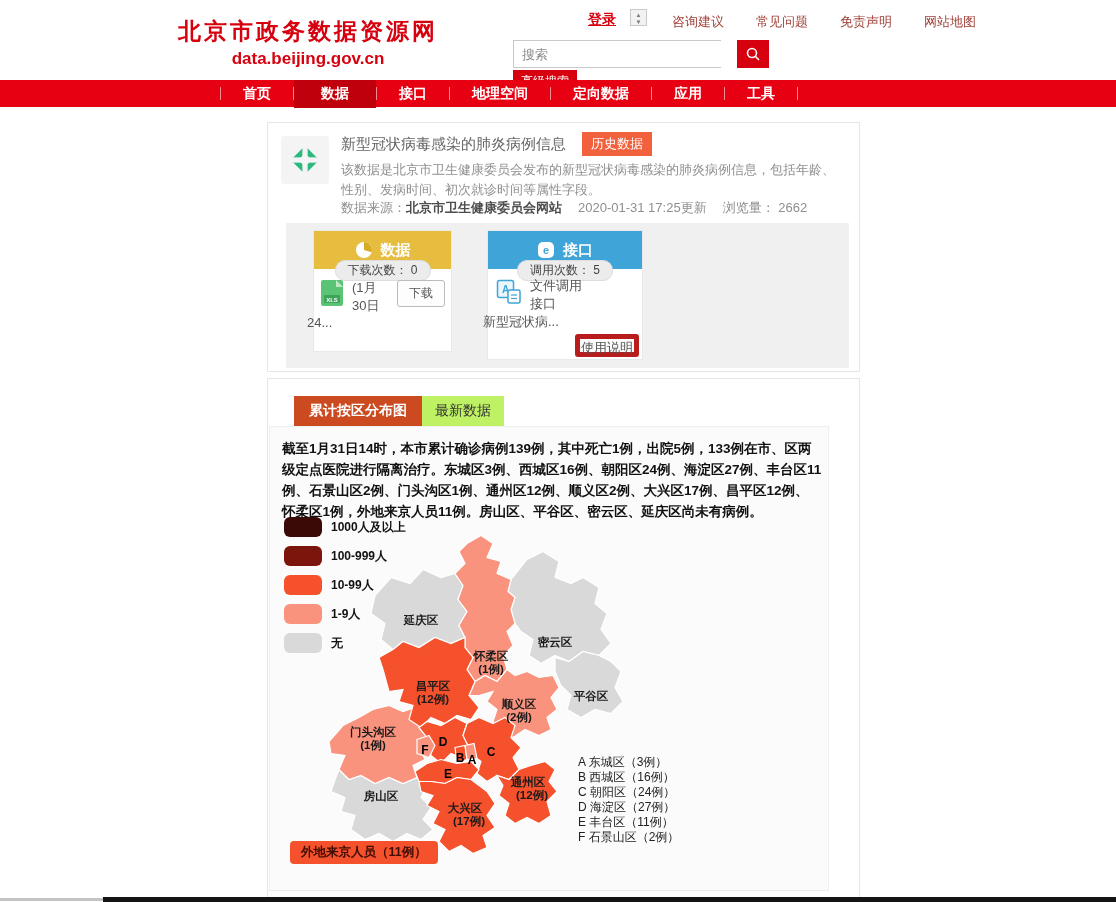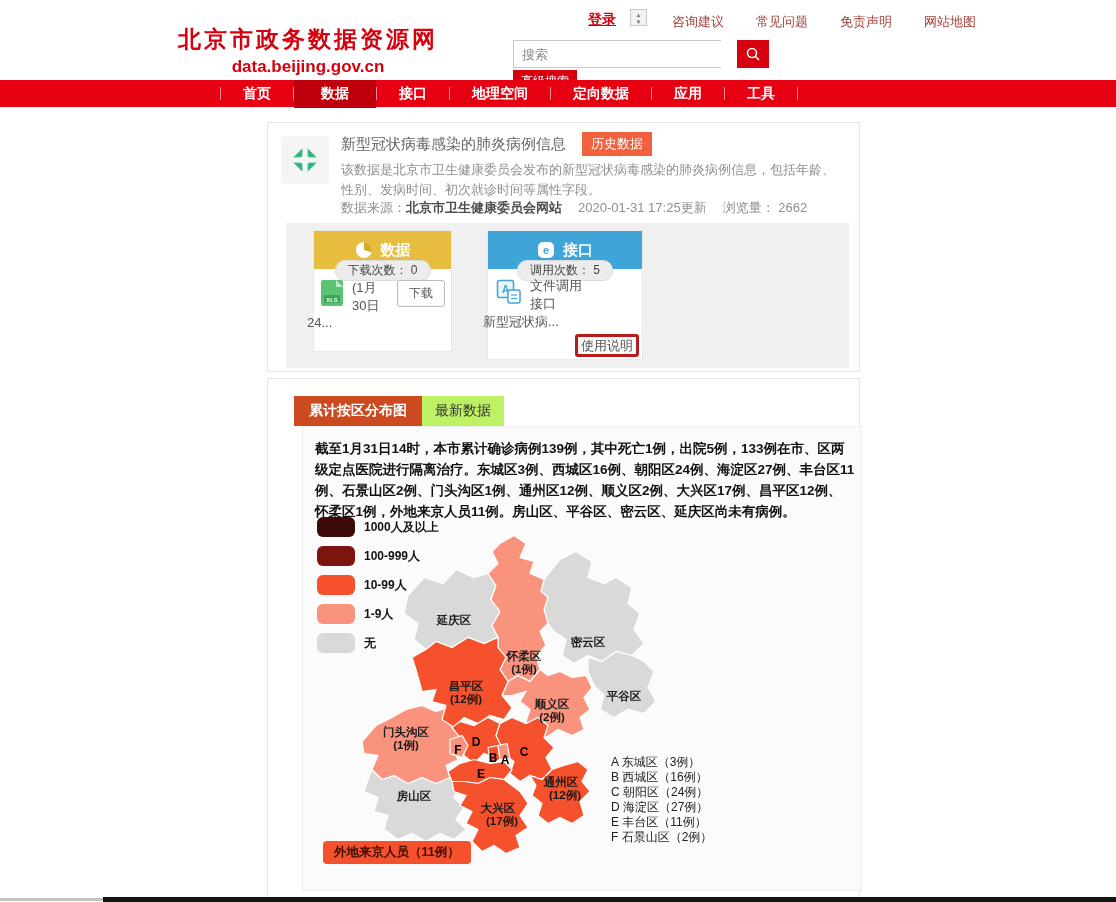--- a/index.html
+++ b/index.html
@@ -2,21 +2,21 @@
 <html><head>
 <meta charset="utf-8">
 <style>
   * { margin:0; padding:0; box-sizing:border-box; }
   html,body { background:#fff; }
   body { font-family:"Liberation Sans","DejaVu Sans",sans-serif; }
   #page { position:relative; width:1116px; height:902px; background:#fff; overflow:hidden; }
 
   
   .header { position:absolute; left:0; top:0; width:1116px; height:80px; background:#fff; overflow:hidden; }
-  .logo { position:absolute; left:178px; top:24px; color:#d6000f; text-align:center; }
+  .logo { position:absolute; left:178px; top:16px; color:#d6000f; text-align:center; }
   .logo .t1 { font-size:23px; font-weight:bold; letter-spacing:3px; }
   .logo .t2 { font-size:17px; font-weight:bold; margin-top:2px; }
   .login { position:absolute; left:588px; top:11px; color:#d6000f; font-size:14px; font-weight:bold; text-decoration:underline; cursor:pointer; }
   .spinbox { position:absolute; left:630px; top:9px; width:17px; height:17px; border:1px solid #c9c9c9; background:#f2f2f2; font-size:6px; color:#777; line-height:7px; text-align:center; padding-top:2px; cursor:pointer; }
   .toplinks { position:absolute; left:672px; top:13px; display:flex; gap:32px; }
   .toplinks span { font-size:13px; color:#a04038; cursor:pointer; }
   .searchwrap { position:absolute; left:513px; top:40px; display:flex;gap:16px; }
   .searchwrap input { width:208px; height:28px; border:1px solid #c9c9c9; border-right:none; padding:0 8px; font-size:13px; color:#333; outline:none; }
   .searchwrap input::placeholder { color:#8a8a8a; }
   .searchbtn { width:32px; height:28px; background:#d6000f; border:none; display:flex; align-items:center; justify-content:center; cursor:pointer; }
@@ -44,29 +44,29 @@
   .subcard .pill { position:absolute; top:29px; left:50%; transform:translateX(-50%); background:#ececec; border:1px solid #ddd; border-radius:10px; font-size:12px; color:#444; padding:1px 12px; white-space:nowrap; }
   .card-data { left:28px; width:137px; height:120px; }
   .card-data .head { background:#e6bd3f; }
   .card-api { left:202px; width:154px; height:128px; }
   .card-api .head { background:#3fa5d8; }
   .filetext { position:absolute; left:38px; top:48px; font-size:13px; color:#555; line-height:18px; }
   .dl-btn { position:absolute; right:6px; top:49px; width:48px; height:27px; background:#fdfdfd; border:1px solid #bbb; border-radius:3px; font-size:12px; color:#555; cursor:pointer;margin-left:21px; }
   .overflow-txt { position:absolute; left:-7px; top:84px; font-size:13px; color:#555; white-space:nowrap; }
   .apitext { position:absolute; left:42px; top:46px; font-size:13px; color:#555; line-height:18px; }
   .api-file { position:absolute; left:-5px; top:82px; font-size:13px; color:#555; white-space:nowrap; }
-  .usage-btn { position:absolute; right:3px; bottom:2px; width:64px; height:23px; background:#fbfbfb; border:3px solid #b91c1c; border-radius:3px; font-size:13px; color:#555; cursor:pointer;margin-top:36px; }
+  .usage-btn { position:absolute; right:3px; bottom:2px; width:64px; height:23px; background:#fbfbfb; border:5px solid #b91c1c; border-radius:3px; font-size:13px; color:#555; cursor:pointer;margin-top:36px; }
 
   
   .card2 { position:absolute; left:267px; top:378px; width:593px; height:524px; background:#fff; border:1px solid #e6e6e6; border-bottom:none; }
   .tabs { position:absolute; left:26px; top:17px; display:flex; }
   .tab { height:30px; display:flex; align-items:center; justify-content:center; font-size:14px; cursor:pointer; }
   .tab.active { width:128px; background:#cb4a1f; color:#fff; font-weight:bold; }
   .tab.inactive { width:82px; background:#bef264; color:#333; }
-  .panel2 { position:absolute; left:34px; top:47px; width:560px; height:465px; background:#fbfbfb; border:1px solid #eee; }
+  .panel2 { position:absolute; left:1px; top:47px; width:560px; height:465px; background:#fbfbfb; border:1px solid #eee; }
   .summary { position:absolute; left:12px; top:11px; width:540px; font-size:13.5px; font-weight:bold; color:#111; line-height:21px; }
   .legend { position:absolute; left:14px; top:90px; }
   .lg-row { display:flex; align-items:center; height:20px; margin-bottom:9px; }
   .lg-swatch { width:38px; height:20px; border-radius:6px; margin-right:9px; }
   .lg-label { font-size:12px; font-weight:bold; color:#111; }
   .mapwrap { position:absolute; left:45px; top:100px; width:340px; height:345px; }
   .area-list { position:absolute; left:308px; top:328px; font-size:12px; font-weight:normal; color:#222; line-height:15px; }
   .nonlocal { position:absolute; left:20px; top:414px; background:#f4512c; border-radius:4px; padding:3px 11px; font-size:12.5px; font-weight:bold; color:#400d02; }
 
   

